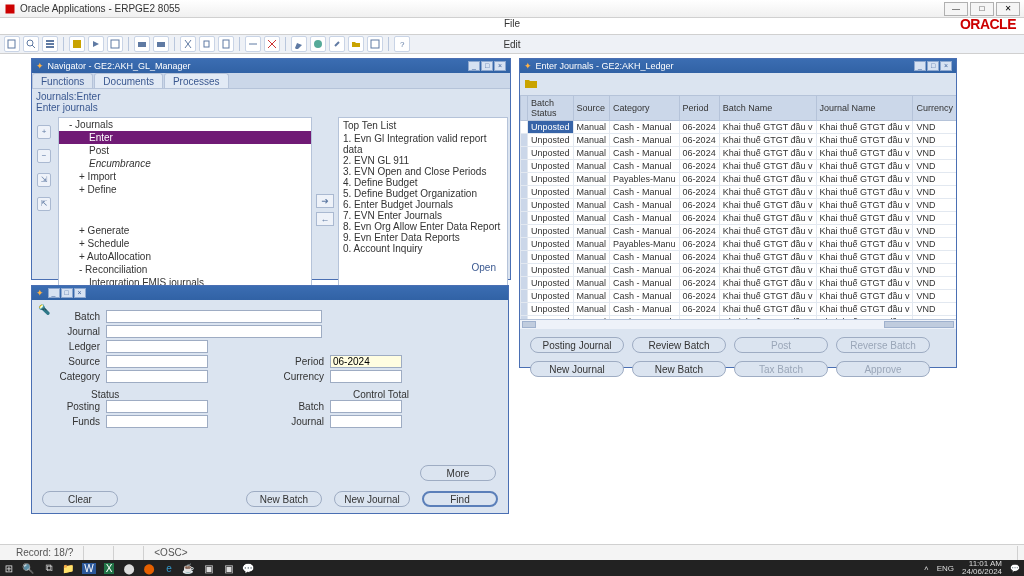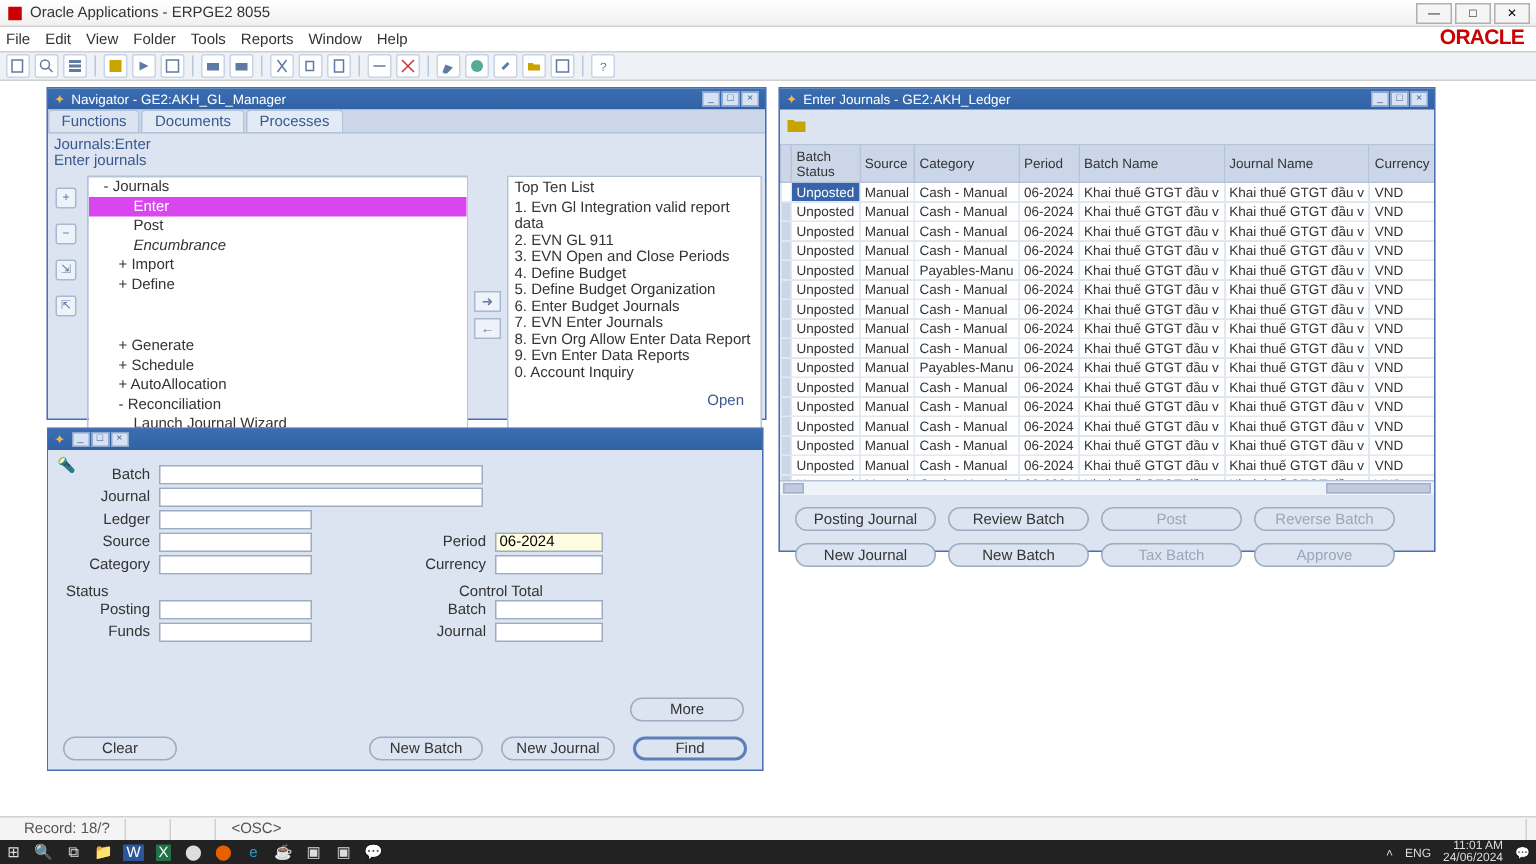--- a/index.html
+++ b/index.html
@@ -5,21 +5,21 @@
   * { box-sizing: border-box; margin: 0; padding: 0; }
   body { font-family: Tahoma, Arial, sans-serif; font-size: 10px; background: #fff; width: 1024px; height: 576px; overflow: hidden; position: relative; }
 
   .titlebar { height: 18px; background: linear-gradient(#fff, #f0f0f0); border-bottom: 1px solid #d0d0d0; display: flex; align-items: center; padding: 0 4px; }
   .titlebar .icon { width: 12px; height: 12px; margin-right: 4px; }
   .titlebar .title { flex: 1; font-size: 10px; color: #333; }
   .titlebar .wbtns { display: flex; gap: 2px; }
   .titlebar .wbtn { width: 24px; height: 14px; border: 1px solid #b0b0b0; background: #f5f5f5; font-size: 8px; text-align: center; line-height: 12px; cursor: pointer; }
   .oracle-logo { position: absolute; right: 8px; top: 16px; font-size: 14px; font-weight: bold; letter-spacing: -0.5px; color: #c00; }
 
-  .menubar { height: 16px; display: flex; align-items: center; padding: 0 4px; gap: 10px; color: #333; }
+  .menubar { height: 16px; display: flex; align-items: center; padding: 0 4px; gap: 10px; color: #333; flex-direction: column; }
   .menubar span { cursor: pointer; }
 
   .toolbar { height: 20px; background: #eef1f6; border-top: 1px solid #d0d0d0; border-bottom: 1px solid #d0d0d0; display: flex; align-items: center; padding: 0 4px; gap: 3px; }
   .tbtn { width: 16px; height: 16px; border: 1px solid #c9d4e6; background: #fff; border-radius: 2px; display:flex; align-items:center; justify-content:center; cursor:pointer; }
   .tbtn svg { width:10px; height:10px; fill:#5f7aa3; }
   .tsep { width: 1px; height: 14px; background: #b9c7dd; margin: 0 2px; }
 
   .mdi { position: relative; width: 100%; height: 478px; background: #fff; }
 
   .win { position: absolute; border: 1px solid #4a6fb3; background: #dbe4f0; }
@@ -33,40 +33,40 @@
   .nav-win { left: 31px; top: 4px; width: 480px; height: 222px; }
   .nav-tabs { display: flex; background: #cbd7e9; border-bottom: 1px solid #b5c3d9; height: 16px; }
   .nav-tab { padding: 2px 8px; font-size: 10px; color: #3a5890; background: #e2eaf5; border: 1px solid #b5c3d9; border-bottom: none; border-radius: 3px 3px 0 0; margin-right: 1px; cursor:pointer; }
   .nav-tab.active { background: #dbe4f0; }
   .nav-body { display: flex; height: calc(100% - 30px); }
   .nav-crumbs { padding: 2px 4px; font-size: 10px; color: #3a5890; }
   .nav-left-icons { width: 24px; display:flex; flex-direction:column; align-items:center; gap:10px; padding-top:10px; }
   .nav-left-icons .i { width:14px; height:14px; border:1px solid #aab9d1; background:#eef2f9; border-radius:2px; font-size:8px; text-align:center; line-height:12px; color:#5f7aa3; cursor:pointer;}
   .nav-tree { flex: 1; background: #fff; border: 1px solid #b5c3d9; margin: 2px; overflow: auto; }
   .nav-tree-item { padding: 1px 2px; font-size: 10px; color: #333; white-space: nowrap; }
-  .nav-tree-item.sel { background: #d946ef; color: #fff; }
+  .nav-tree-item.sel { background: #701a75; color: #fff; }
   .nav-mid-icons { width: 22px; display:flex; flex-direction:column; align-items:center; justify-content:center; gap:4px; }
   .nav-mid-icons .arw { width:18px; height:14px; background:#eef2f9; border:1px solid #aab9d1; font-size:9px; text-align:center; line-height:12px; color:#5f7aa3; cursor:pointer; }
   .nav-right { width: 170px; background: #fff; border: 1px solid #b5c3d9; margin: 2px; overflow:auto; padding: 2px 4px; }
   .open-link { position:absolute; right:14px; bottom:6px; color:#3a5890; font-size:10px; }
 
   
   .find-win { left: 31px; top: 231px; width: 478px; height: 229px; }
   .find-body { padding: 10px 8px 6px 8px; height: calc(100% - 14px); position:relative; }
   .srch-icon { position: absolute; left: 6px; top: 4px; font-size: 10px; color: #d9a300; }
   .row { display: flex; align-items: center; margin-bottom: 2px; }
   .lbl { width: 66px; text-align: right; padding-right: 6px; color: #333; }
   .lbl2 { width: 60px; text-align: right; padding-right: 6px; color: #333; }
   .inp { width: 102px; height: 13px; background: #fff; border: 1px solid #9eacc3; }
   .inp.w2 { width: 216px; }
   .inp.w1 { width: 72px; }
   .inp.yellow { background: #fffde1; }
   .cols { display: flex; }
   .col { width: 50%; }
-  .section-lbl { color:#333; padding:4px 0 0 4px;}
+  .section-lbl { color:#333; padding:4px 0 0 4px;margin-left:47px;}
   .section-lbl.r { padding-left:36px;}
   .find-btns { position:absolute; bottom:32px; right:12px; }
   .more-btn { width:60px; height:16px; }
   .bottom-btns { position:absolute; bottom:6px; left:10px; right:10px; display:flex; justify-content:space-between; }
   .bb-group-r { display:flex; gap:12px; }
   .btn { width: 76px; height: 16px; background: #dbe4f0; border: 1px solid #9eacc3; border-radius: 8px; font-size: 10px; color: #333; cursor:pointer; }
   .btn.primary { border: 2px solid #5b7fb9; }
 
   
   .ej-win { left: 519px; top: 4px; width: 438px; height: 310px; }
@@ -262,21 +262,20 @@
           <div class="nav-tree-item" style="padding-left: 10px;">- Journals</div>
           <div class="nav-tree-item sel" style="padding-left: 30px;">Enter</div>
           <div class="nav-tree-item" style="padding-left: 30px;">Post</div>
           <div class="nav-tree-item" style="padding-left: 30px; font-style: italic;">Encumbrance</div>
           <div class="nav-tree-item" style="padding-left: 20px;">+ Import</div>
           <div class="nav-tree-item" style="padding-left: 20px;">+ Define</div>
           <div class="nav-tree-item" style="padding-left: 20px; margin-top: 28px;">+ Generate</div>
           <div class="nav-tree-item" style="padding-left: 20px;">+ Schedule</div>
           <div class="nav-tree-item" style="padding-left: 20px;">+ AutoAllocation</div>
           <div class="nav-tree-item" style="padding-left: 20px;">- Reconciliation</div>
-          <div class="nav-tree-item" style="padding-left: 30px;">Launch Journal Wizard</div>
           <div class="nav-tree-item" style="padding-left: 30px;">Intergration FMIS journals</div>
           <div class="nav-tree-item" style="padding-left: 10px;">+ Budgets</div>
           <div class="nav-tree-item" style="padding-left: 10px;">+ Inquiry</div>
         </div>
       <div class="nav-mid-icons">
         <div class="arw">➜</div>
         <div class="arw">←</div>
       </div>
       <div class="nav-right">
         <div style="color:#333;margin-bottom:2px;">Top Ten List</div>

